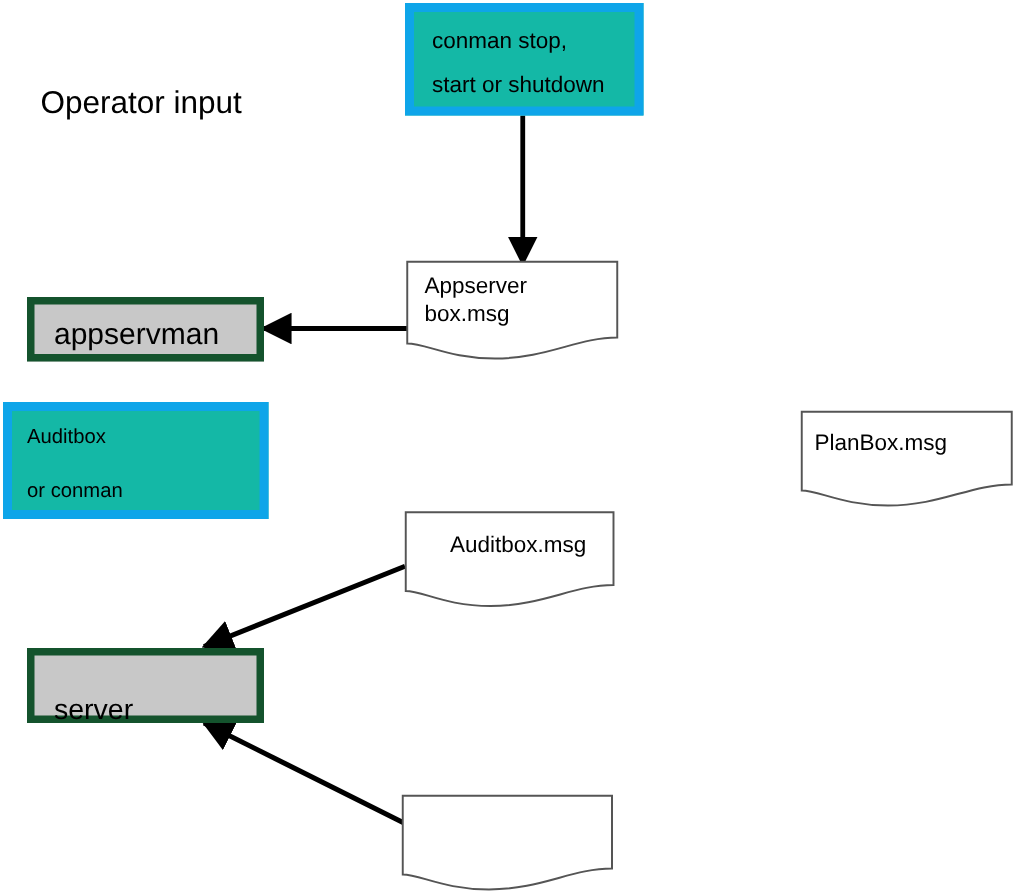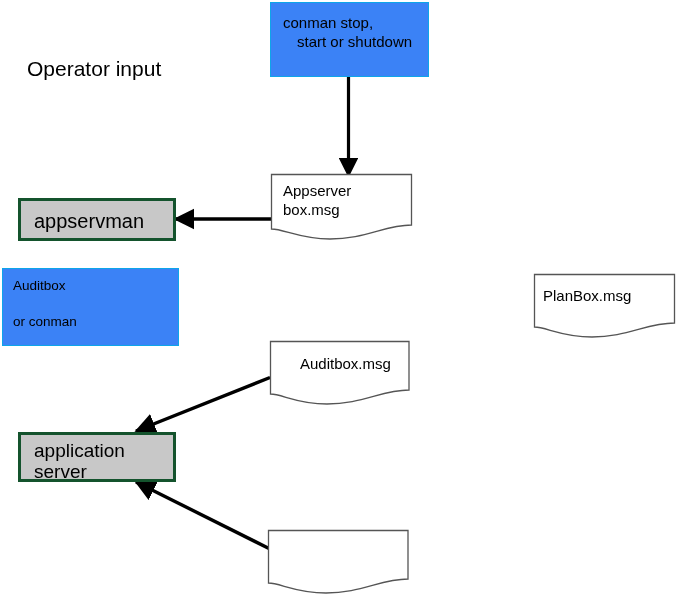--- a/index.html
+++ b/index.html
@@ -21,25 +21,25 @@
     top: 0;
     width: 688px;
     height: 594px;
   }
   .node {
     position: absolute;
     box-sizing: border-box;
   }
   
   .rect {
-    border: 1px solid #0ea5e9;
-    background: #3b82f6;
+    border: 6px solid #0ea5e9;
+    background: #14b8a6;
   }
   .rect-process {
-    border: 3px solid #14532d;
+    border: 5px solid #14532d;
     background: #c8c8c8;
   }
   .node-text {
     position: absolute;
     white-space: pre;
     line-height: 1.18;
   }
   .t-small { font-size: 13.5px; }
   .t-med   { font-size: 15px; }
   .t-large { font-size: 19px; }
@@ -79,21 +79,21 @@
 
   <g>
     <line x1="269" y1="548.5" x2="136" y2="482" stroke="#000000" stroke-width="3.4" marker-end="url(#arrowhead)"></line>
   </g>
 </svg>
 
 <div class="free-label" style="left:27px; top:56px;">Operator input</div>
 
 <div class="node rect" style="left:270px; top:2px; width:159px; height:75px;">
   <div class="node-text t-med" style="left:12px; top:11px;">conman stop,</div>
-  <div class="node-text t-med" style="left:12px; top:30px;margin-left:14px;">start or shutdown</div>
+  <div class="node-text t-med" style="left:12px; top:40px;">start or shutdown</div>
 </div>
 
 <div class="doc-wrap" style="left:270px; top:172px;">
   <svg width="144" height="70" viewBox="0 0 144 70" xmlns="http://www.w3.org/2000/svg">
     <path d="M 1.5 2.5 L 141.5 2.5 L 141.5 53 C 115 53 95 67 60 67 C 30 67 14 57 1.5 57 Z" fill="#ffffff" stroke="#555555" stroke-width="1.3"></path>
   </svg>
   <div class="node-text t-med" style="left:13px; top:10px;">Appserver</div>
   <div class="node-text t-med" style="left:13px; top:29px;">box.msg</div>
 </div>
 
@@ -114,21 +114,20 @@
 </div>
 
 <div class="doc-wrap" style="left:269px; top:339px;">
   <svg width="144" height="68" viewBox="0 0 144 68" xmlns="http://www.w3.org/2000/svg">
     <path d="M 1.5 2.5 L 140 2.5 L 140 51 C 113 51 93 65 58 65 C 28 65 13 55 1.5 55 Z" fill="#ffffff" stroke="#555555" stroke-width="1.3"></path>
   </svg>
   <div class="node-text t-med" style="left:11px; top:16px;margin-left:20px;">Auditbox.msg</div>
 </div>
 
 <div class="node rect-process" style="left:18px; top:432px; width:158px; height:50px;">
-  <div class="node-text t-large" style="left:13px; top:5px;">application</div>
   <div class="node-text t-large" style="left:13px; top:26px;">server</div>
 </div>
 
 <div class="doc-wrap" style="left:267px; top:528px;">
   <svg width="144" height="68" viewBox="0 0 144 68" xmlns="http://www.w3.org/2000/svg">
     <path d="M 1.5 2.5 L 141 2.5 L 141 51 C 114 51 94 65 59 65 C 29 65 13 55 1.5 55 Z" fill="#ffffff" stroke="#555555" stroke-width="1.3"></path>
   </svg>
 </div>
 
 </body></html>

